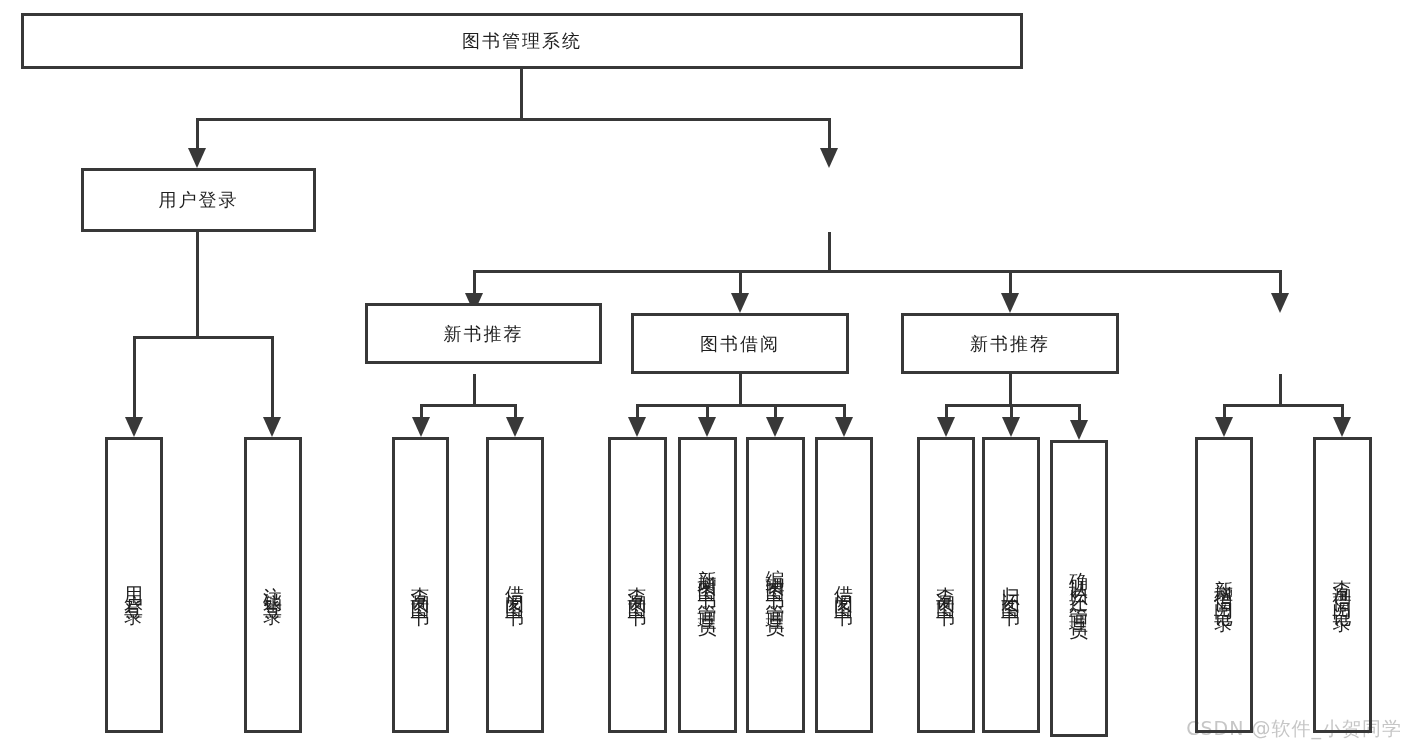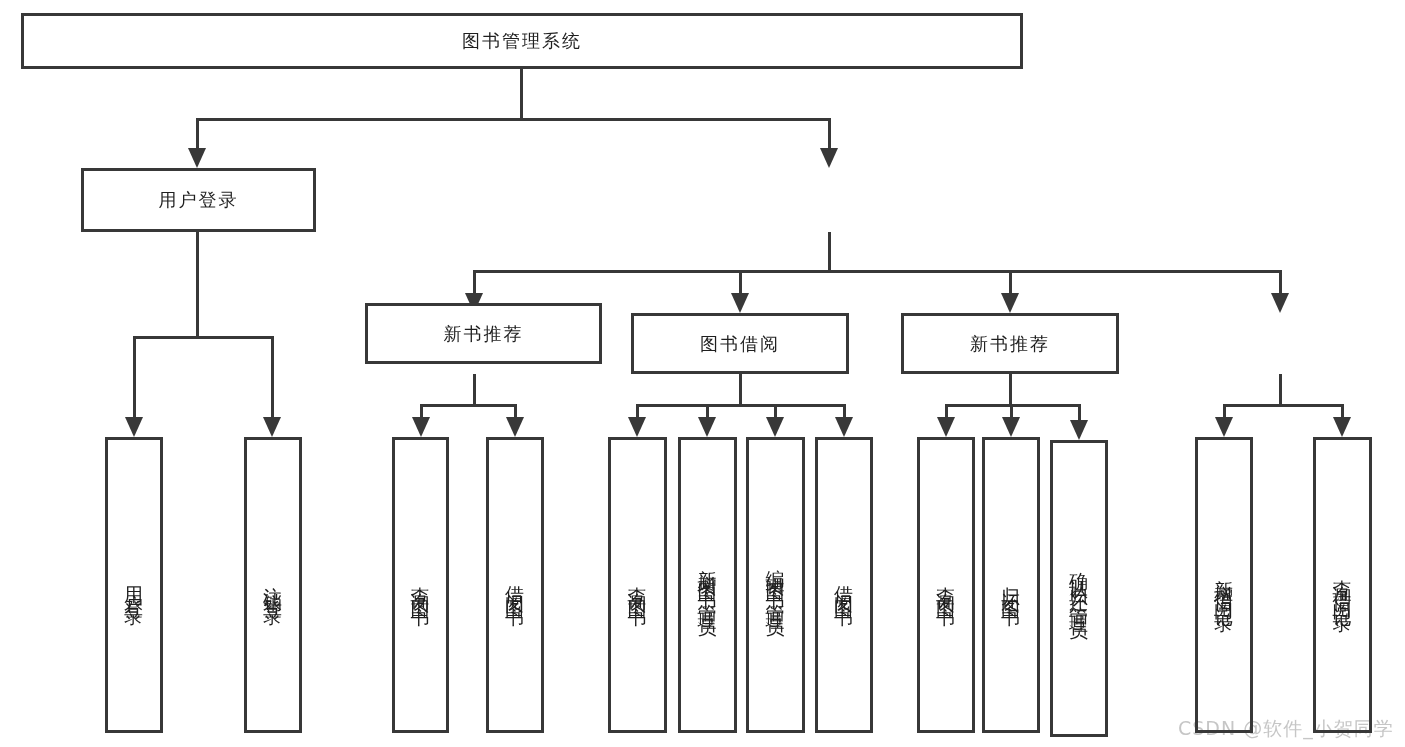--- a/index.html
+++ b/index.html
@@ -18,21 +18,21 @@
   .vbox{writing-mode:vertical-rl;text-orientation:mixed;}
   .vbox span{font-size:19px;letter-spacing:7px;line-height:1;}
   .vl{position:absolute;width:3px;background:var(--line,#383838);}
   .hl{position:absolute;height:3px;background:var(--line,#383838);}
   .ar{
     position:absolute;width:0;height:0;
     border-left:9px solid transparent;border-right:9px solid transparent;
     border-top:20px solid var(--line,#383838);
   }
   .wm{
-    position:absolute;left:1178px;top:716px;width:224px;text-align:left;
+    position:absolute;left:1178px;top:716px;width:224px;text-align:right;
     font-size:19px;letter-spacing:1px;white-space:nowrap;
     color:var(--watermark,#c6c6c6);mix-blend-mode:darken;z-index:5;
   }
 </style>
 </head>
 <body>
 
 <div class="stage">
 
   <div class="vl" style="left:520px;top:69px;height:52px"></div>

